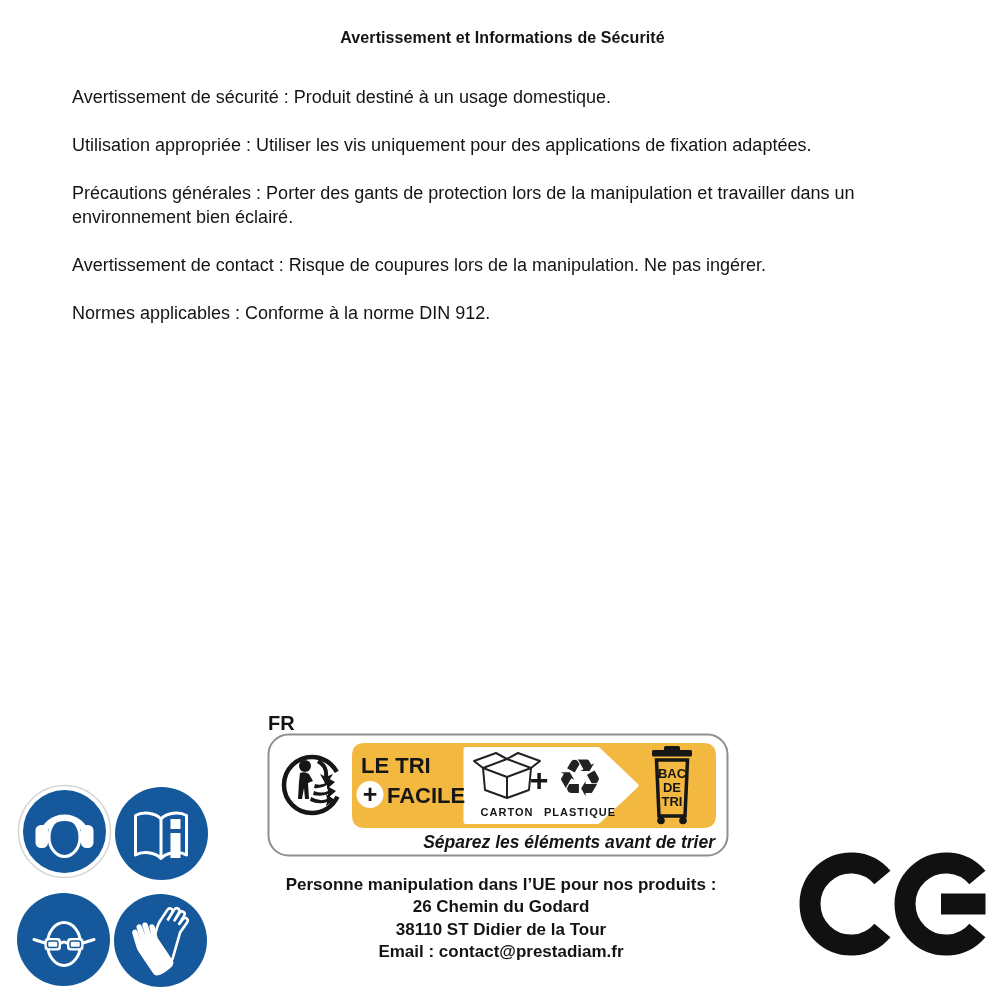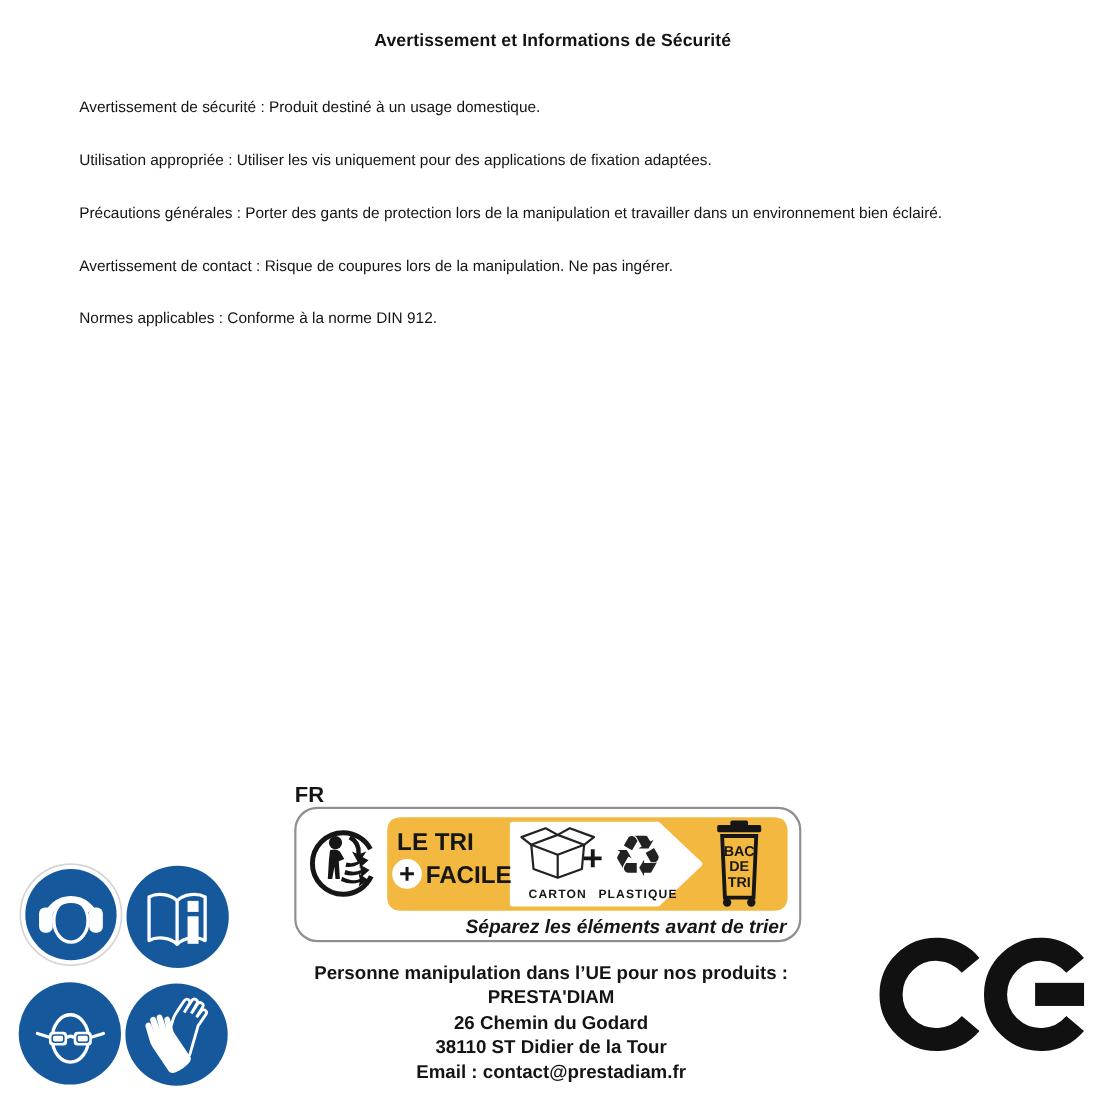--- a/index.html
+++ b/index.html
@@ -12,21 +12,21 @@
   html,body{width:1005px;height:1005px;background:#fff;overflow:hidden;
     font-family:"Liberation Sans",sans-serif;color:var(--ink);}
   .page{position:relative;width:1005px;height:1005px;background:#fff;}
 
   .page-title{
     position:absolute;top:29px;left:0;width:100%;
     text-align:center;font-size:16px;font-weight:bold;letter-spacing:.1px;
   }
   .body-text{
     position:absolute;top:85px;left:72px;width:852px;
-    font-size:14px;line-height:24px;
+    font-size:18px;line-height:24px;
   }
   .body-text p{margin:0 0 24px 0;}
 
   .safety-icon{position:absolute;width:95px;height:95px;}
   #icon-ear{top:784px;left:17px;}
   #icon-book{top:786px;left:114px;}
   #icon-eye{top:892px;left:16px;}
   #icon-glove{top:893px;left:113px;}
 
   .fr-tag{
@@ -147,21 +147,20 @@
       <text x="405" y="45" text-anchor="middle" font-size="13" font-weight="bold" fill="#161616">BAC</text>
       <text x="405" y="59" text-anchor="middle" font-size="13" font-weight="bold" fill="#161616">DE</text>
       <text x="405" y="73" text-anchor="middle" font-size="13" font-weight="bold" fill="#161616">TRI</text>
     </g>
 
     <text x="448" y="115" text-anchor="end" font-size="17.5" font-weight="bold" font-style="italic" fill="#161616">Séparez les éléments avant de trier</text>
   </svg>
 
   <div class="address">
     <div>Personne manipulation dans l’UE pour nos produits :</div>
-    <div>PRESTA'DIAM</div>
     <div>26 Chemin du Godard</div>
     <div>38110 ST Didier de la Tour</div>
     <div>Email : contact@prestadiam.fr</div>
   </div>
 
   <svg class="ce-mark" viewBox="0 0 196 114" aria-label="CE">
     <path d="M 84.4,30.6 A 41,41 0 1 0 84.4,83.4" fill="none" stroke="#111" stroke-width="21"></path>
     <path d="M 179.4,30.6 A 41,41 0 1 0 179.4,83.4" fill="none" stroke="#111" stroke-width="21"></path>
     <rect x="143" y="46.5" width="44.5" height="21" fill="#111"></rect>
   </svg>

